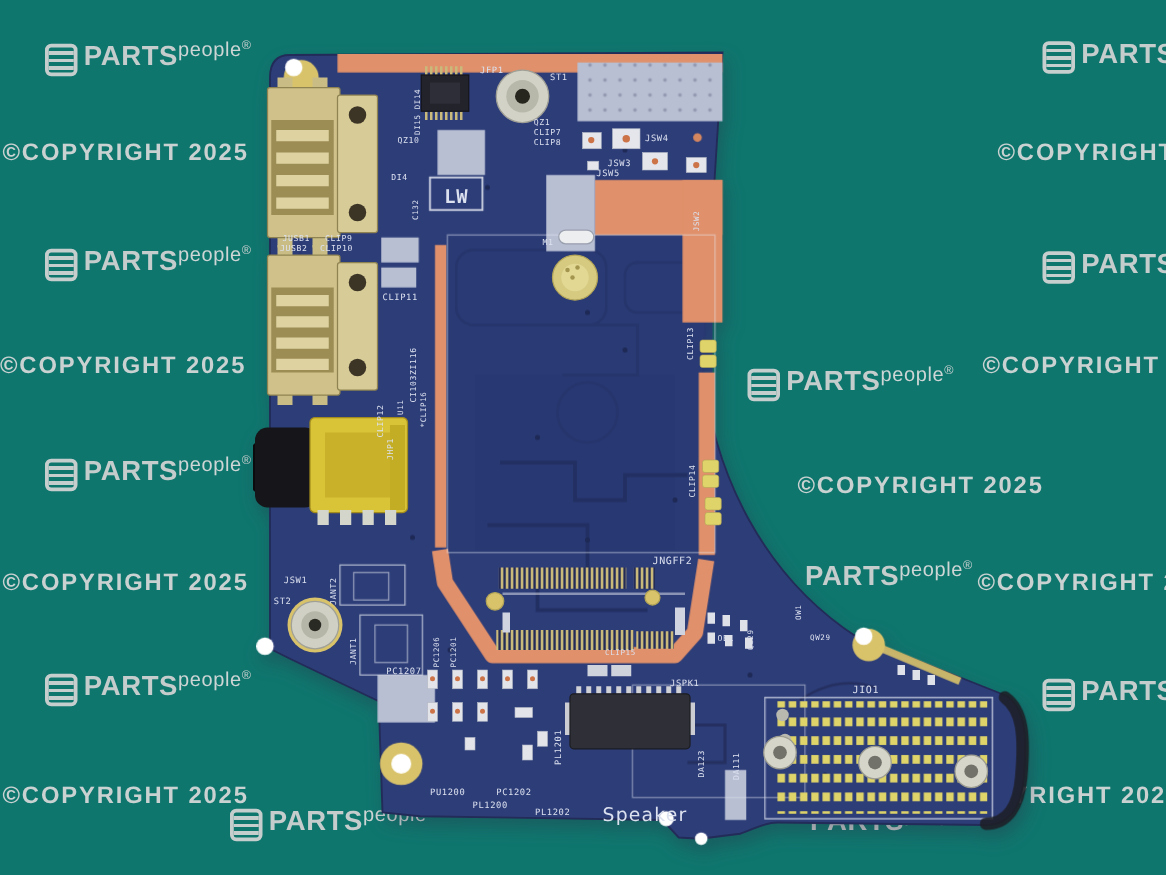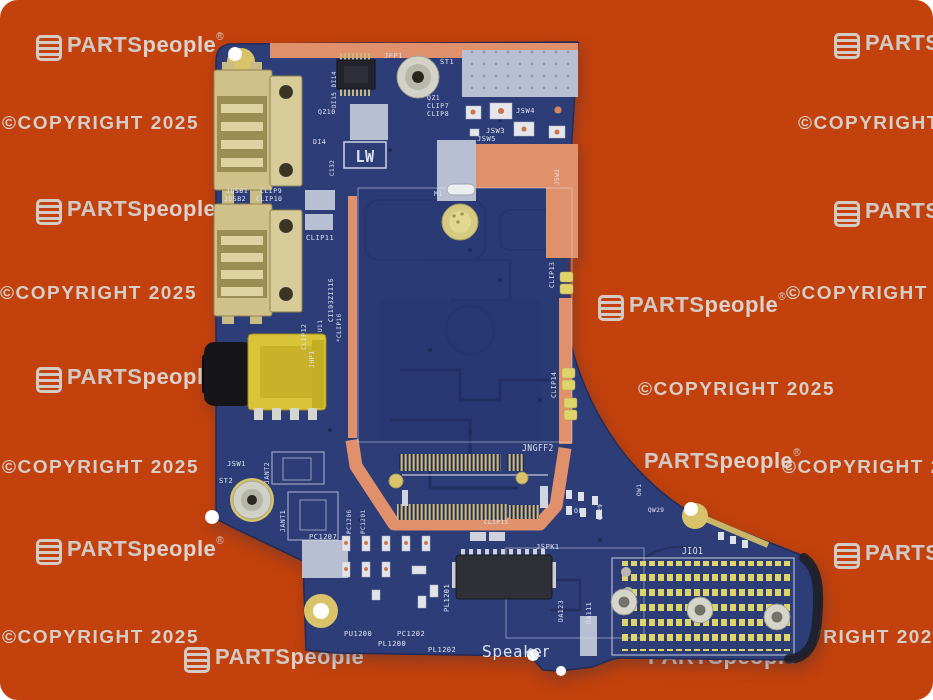--- a/index.html
+++ b/index.html
@@ -1,25 +1,25 @@
 <!DOCTYPE html>
 <html><head>
 <meta charset="utf-8">
 <style>
   html,body{margin:0;padding:0;background:#ffffff;}
-  .stage{position:relative;width:933px;height:700px;overflow:hidden;background:#c2410c;
-         font-family:"Liberation Sans",sans-serif;border-radius:18px;}
+  .stage{position:relative;width:933px;height:700px;overflow:hidden;background:#0f766e;
+         font-family:"Liberation Sans",sans-serif;}
   
   .wm-layer{position:absolute;inset:0;z-index:0;}
   .wm{position:absolute;display:flex;align-items:flex-start;white-space:nowrap;user-select:none;opacity:.92;}
   .wm-logo{display:inline-block;width:20px;height:20px;border:3px solid #d6d6d6;border-radius:5px;
            background:repeating-linear-gradient(to bottom,transparent 0 3px,#d6d6d6 3px 6px);
            margin-right:5px;margin-top:3px;}
   .wm-bold{font-weight:700;font-size:22px;color:#d4d4d4;letter-spacing:.5px;}
-  .wm-light{font-weight:700;font-size:22px;color:#dedede;letter-spacing:.5px;}
+  .wm-light{font-weight:400;font-size:16px;color:#dedede;letter-spacing:.5px;}
   .wm-reg{font-size:10px;color:#d6d6d6;margin-top:-1px;}
   .wm-c{font-size:19px;font-weight:700;color:#dadada;letter-spacing:1.5px;}
   
   .board-svg{position:absolute;left:0;top:0;z-index:1;
              filter:drop-shadow(3px 7px 7px rgba(45,45,70,.33));}
   text{font-family:"DejaVu Sans Mono",monospace;fill:#dce1ef;letter-spacing:.5px;}
   .silk{font-size:7px;}
   .silk65{font-size:6.5px;}
   .silk6{font-size:6px;}
   .silk8{font-size:8px;}

